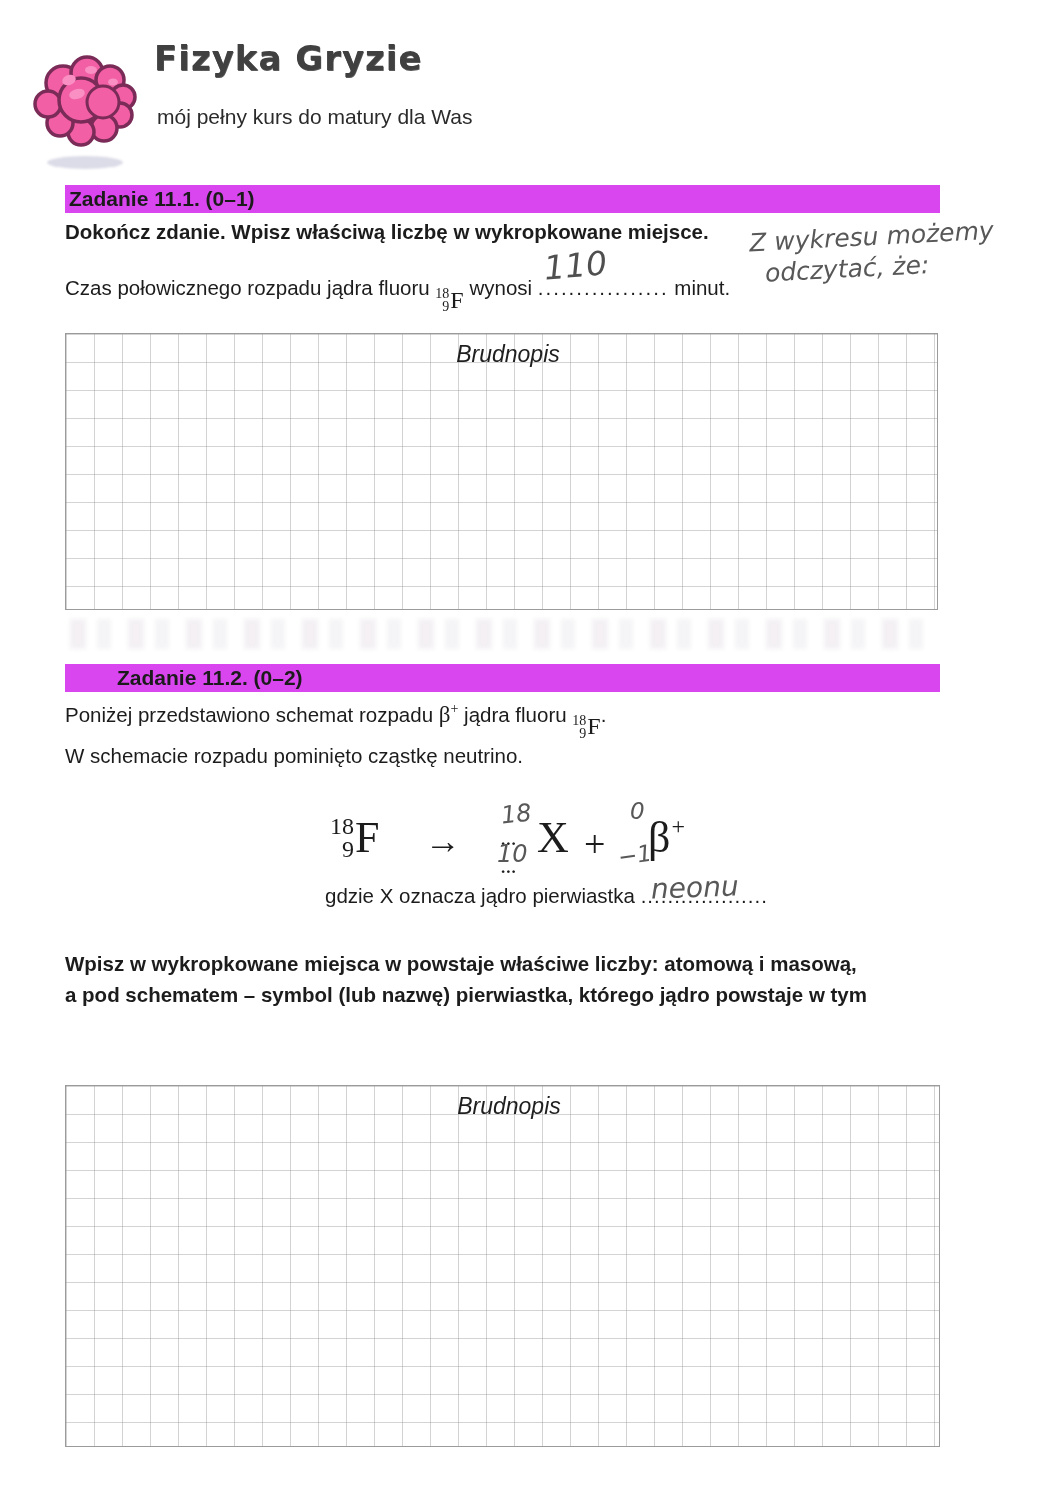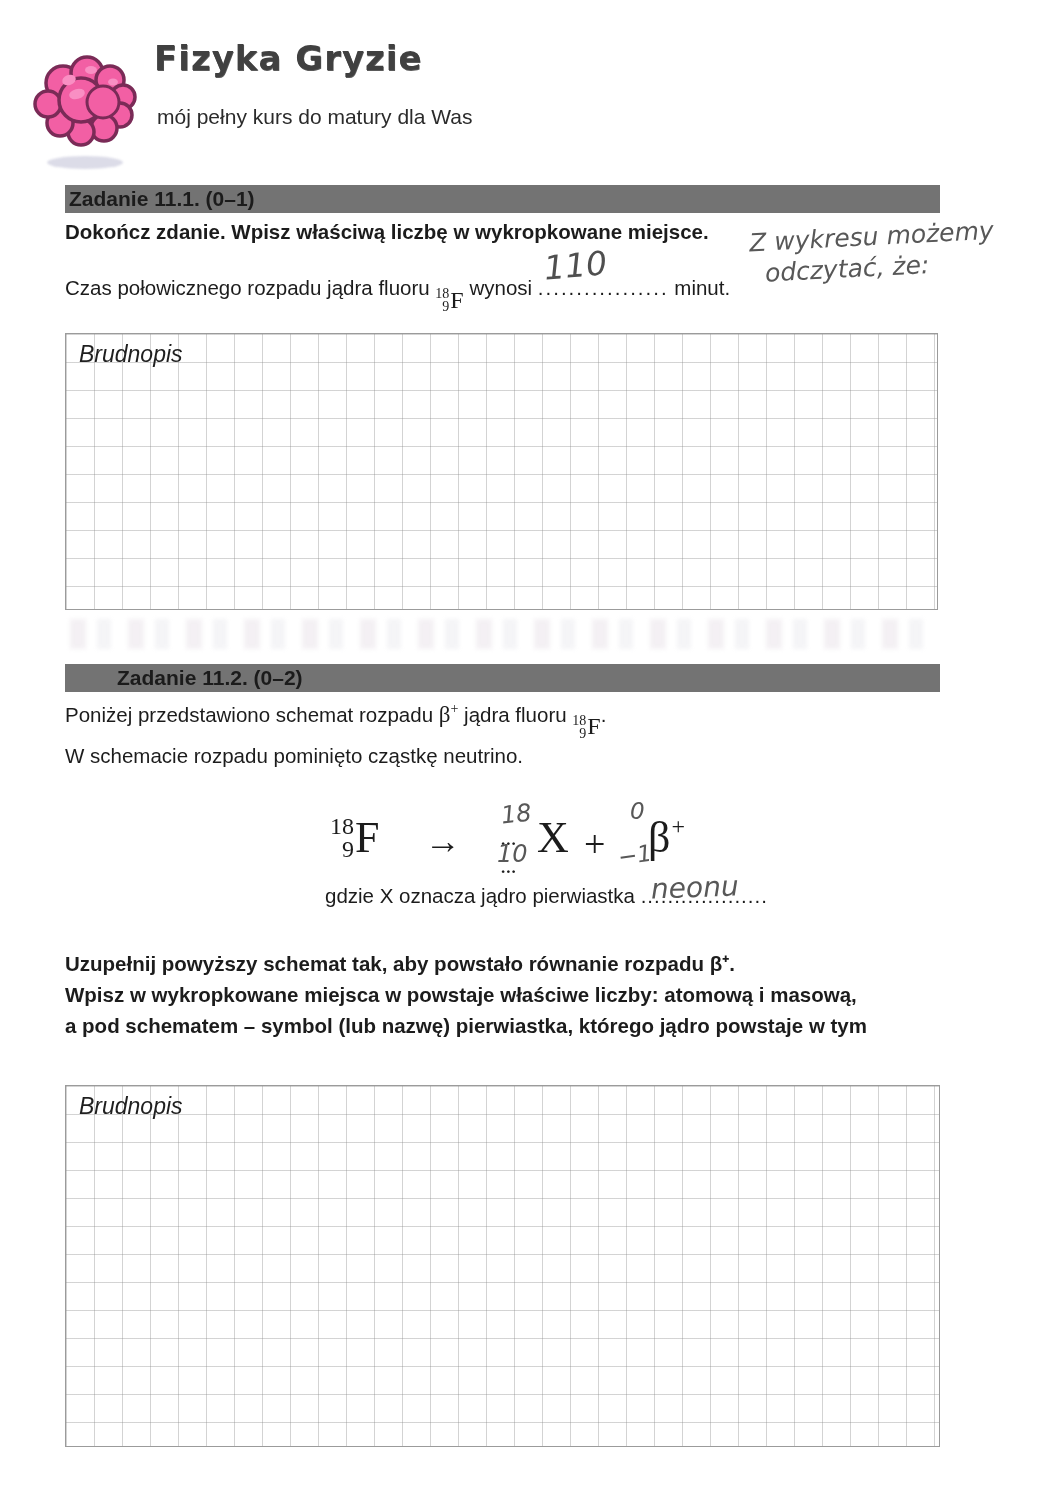--- a/index.html
+++ b/index.html
@@ -13,21 +13,21 @@
   
   .brain-wrap { left:33px; top:52px; width:104px; height:104px; }
   .brain-shadow { left:47px; top:156px; width:76px; height:13px;
     background:#dcdce8; border-radius:50%; filter:blur(1px); }
   .brand-title { left:154px; top:38px; font-size:34px; font-weight:bold;
     letter-spacing:1px; color:#404040; font-family:"DejaVu Sans", sans-serif;
     text-shadow:0.5px 0.5px 0 #5a5a5a; }
   .brand-sub { left:157px; top:105px; font-size:21px; color:#2b2b2b; }
 
   
-  .task-bar { left:65px; width:875px; height:28px; background:#737373; }
+  .task-bar { left:65px; width:875px; height:28px; background:#d946ef; }
   .task-bar .bar-label { font-size:21px; font-weight:bold; color:#1b1b1b;
     padding:2px 0 0 4px; display:block; }
 
   .body-text { font-size:20.5px; color:#1c1c1c; }
   .bold { font-weight:bold; }
 
   
   .hand { font-family:"DejaVu Sans", sans-serif; font-style:italic; color:#585858; }
   .note { left:750px; top:221px; transform:rotate(-3deg); font-size:25px; line-height:31px; }
   .note .note-l2 { margin-left:14px; }
@@ -47,20 +47,21 @@
   .iso-inline .nums { font-size:14px; }
   .beta-inline { font-family:"Liberation Serif","DejaVu Serif",serif; font-size:23px; }
   .beta-inline sup { font-size:14px; }
 
   
   .grid {
     border:1px solid #9b9b9b;
     background-image:
       repeating-linear-gradient(to right, rgba(140,140,140,0.38) 0 1px, transparent 1px 28px),
       repeating-linear-gradient(to bottom, rgba(140,140,140,0.38) 0 1px, transparent 1px 28px);
+    text-align: center;
   }
   .grid-label { font-style:italic; font-size:23px; color:#1f1f1f;
     padding:7px 0 0 13px; display:inline-block;
     font-family:"Liberation Sans", sans-serif; }
   .grid1 { left:65px; top:333px; width:873px; height:277px; }
   .grid2 { left:65px; top:1085px; width:875px; height:362px; }
 
   
   .bleed { left:70px; top:619px; width:868px; height:30px; filter:blur(2px); opacity:.55;
     background:
@@ -211,20 +212,19 @@
     <span class="b-sym"><span>β</span><sup>+</sup></span>
   </span>
 </div>
 
 <div class="abs body-text caption">
   <span>gdzie X oznacza jądro pierwiastka</span>
   <span class="cblank"><span class="cdots">...................</span><span class="hand hand-neon">neonu</span></span>
 </div>
 
 <div class="abs body-text bold bold-par">
-  <div>Uzupełnij powyższy schemat tak, aby powstało równanie rozpadu β⁺.</div>
   <div>Wpisz w wykropkowane miejsca w powstaje właściwe liczby: atomową i masową,</div>
   <div>a pod schematem – symbol (lub nazwę) pierwiastka, którego jądro powstaje w tym</div>
 </div>
 
 <div class="abs grid grid2">
   <span class="grid-label">Brudnopis</span>
 </div>
 
 </body></html>

